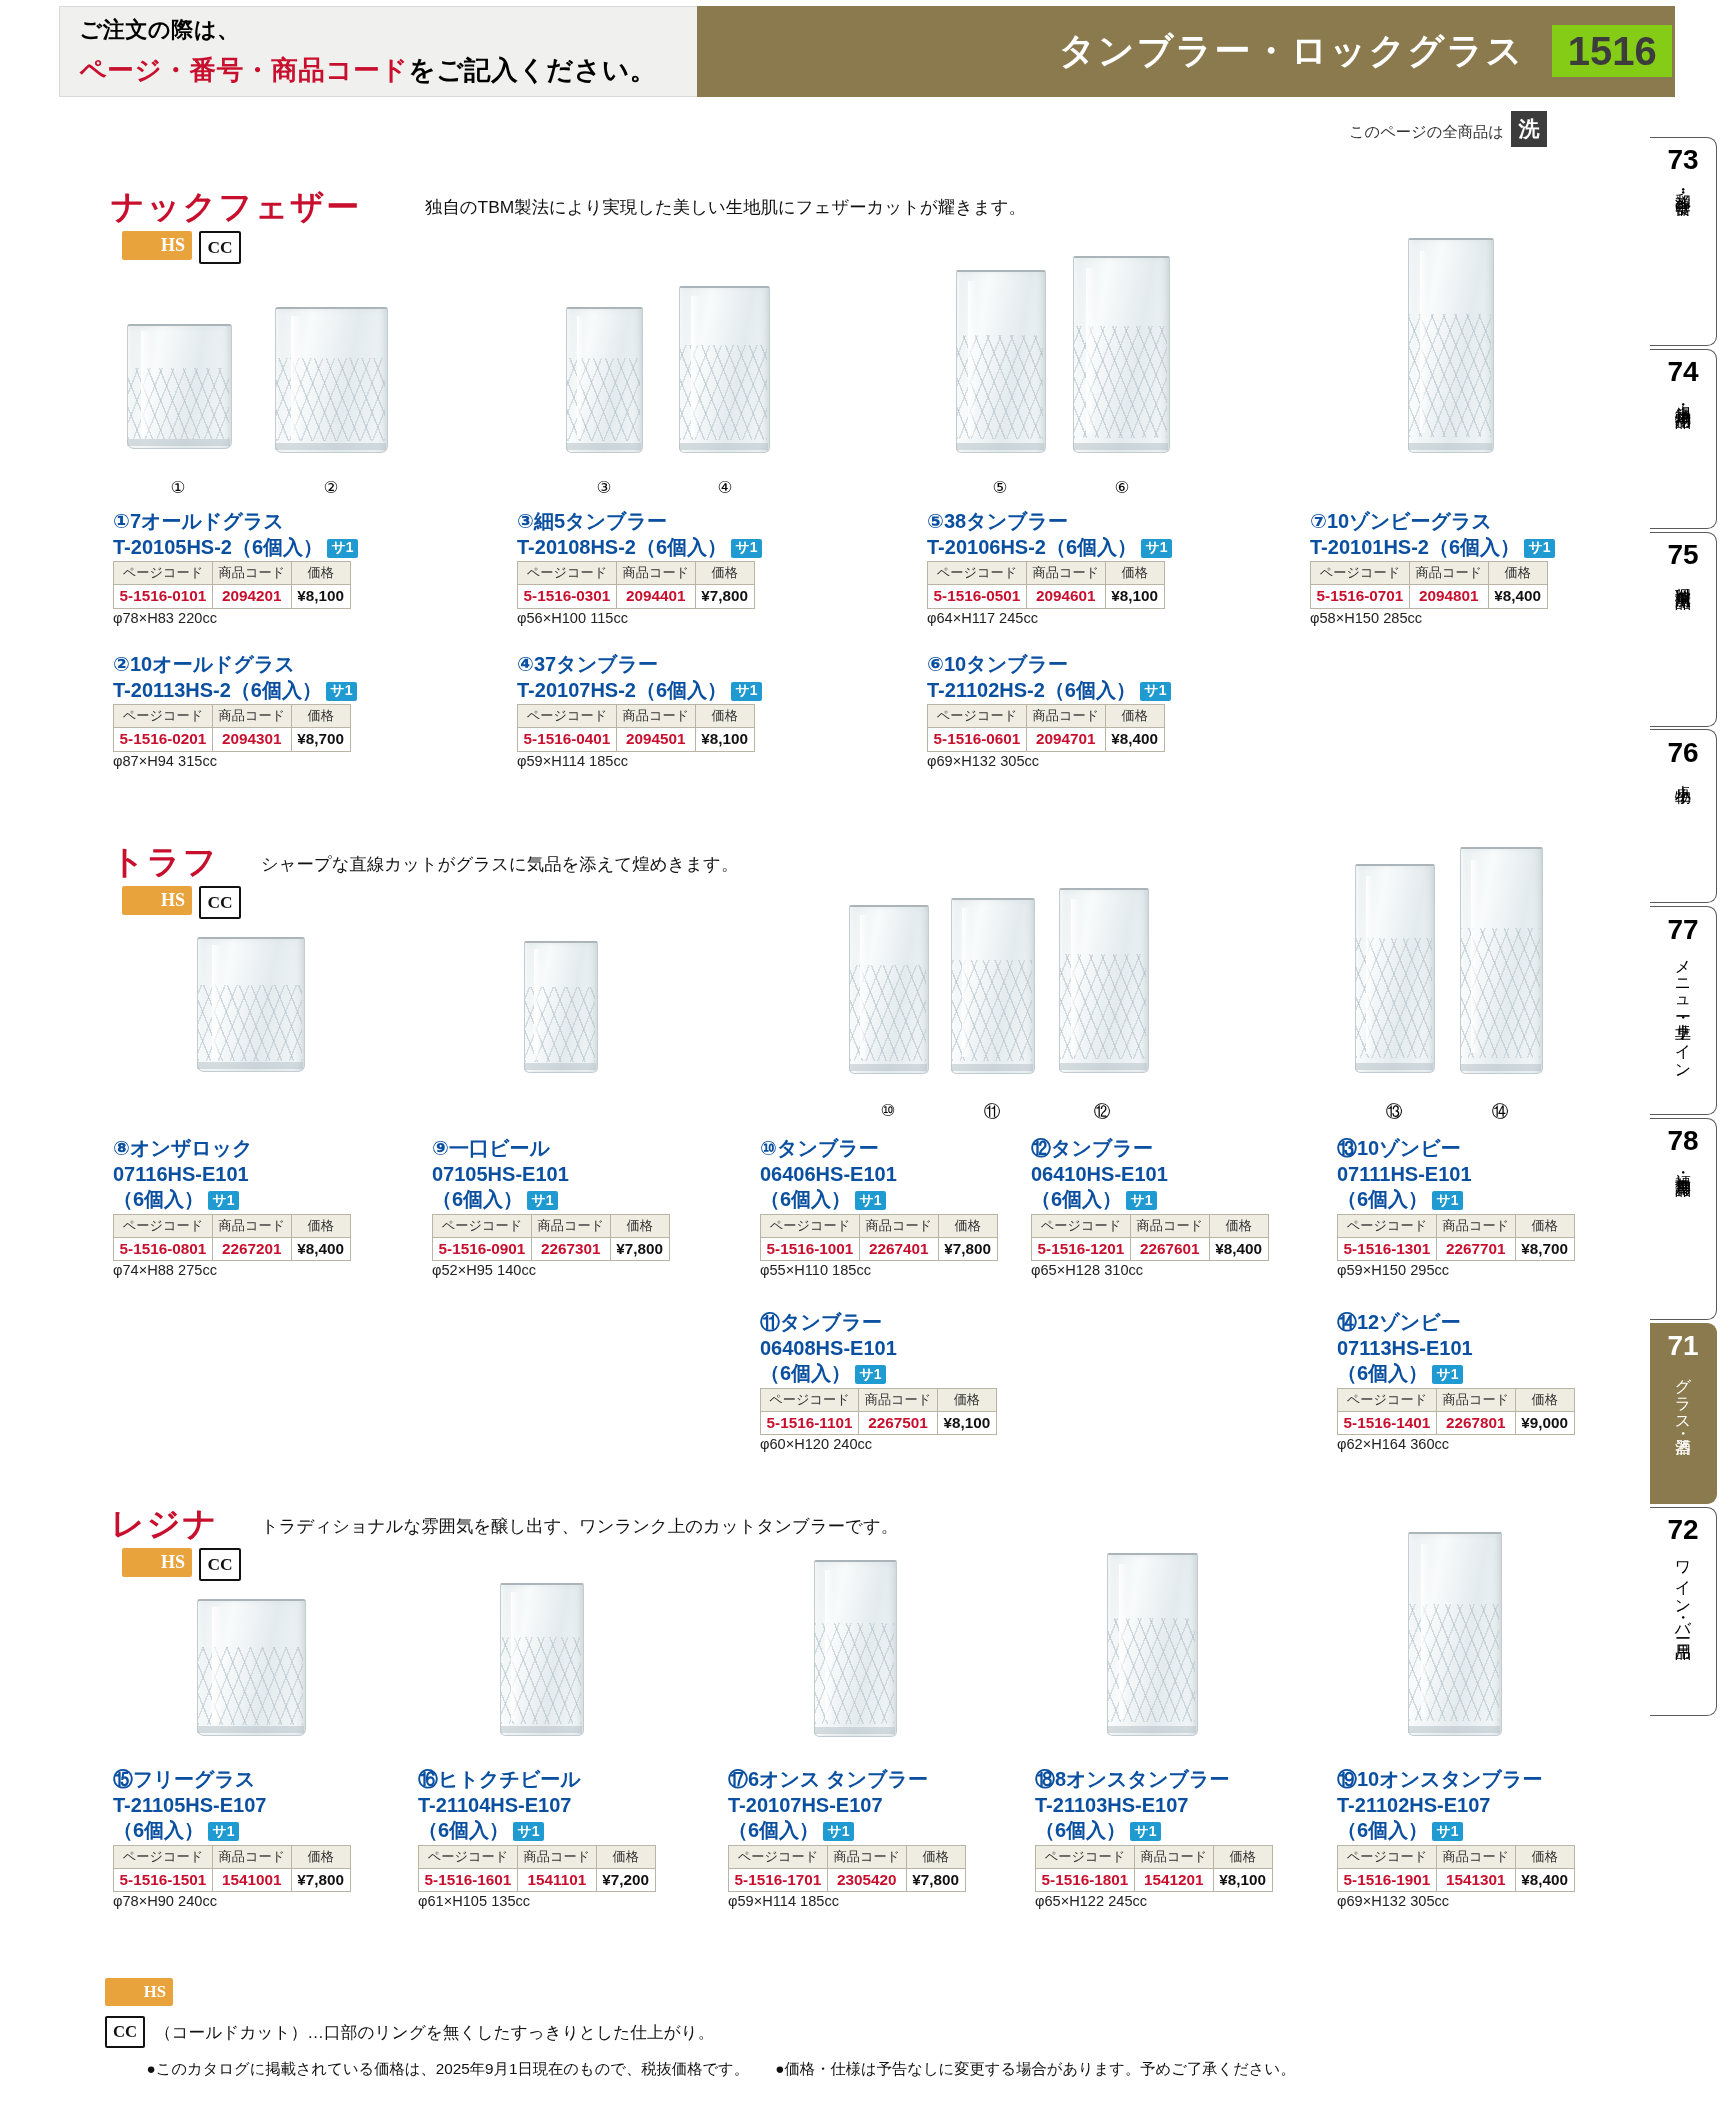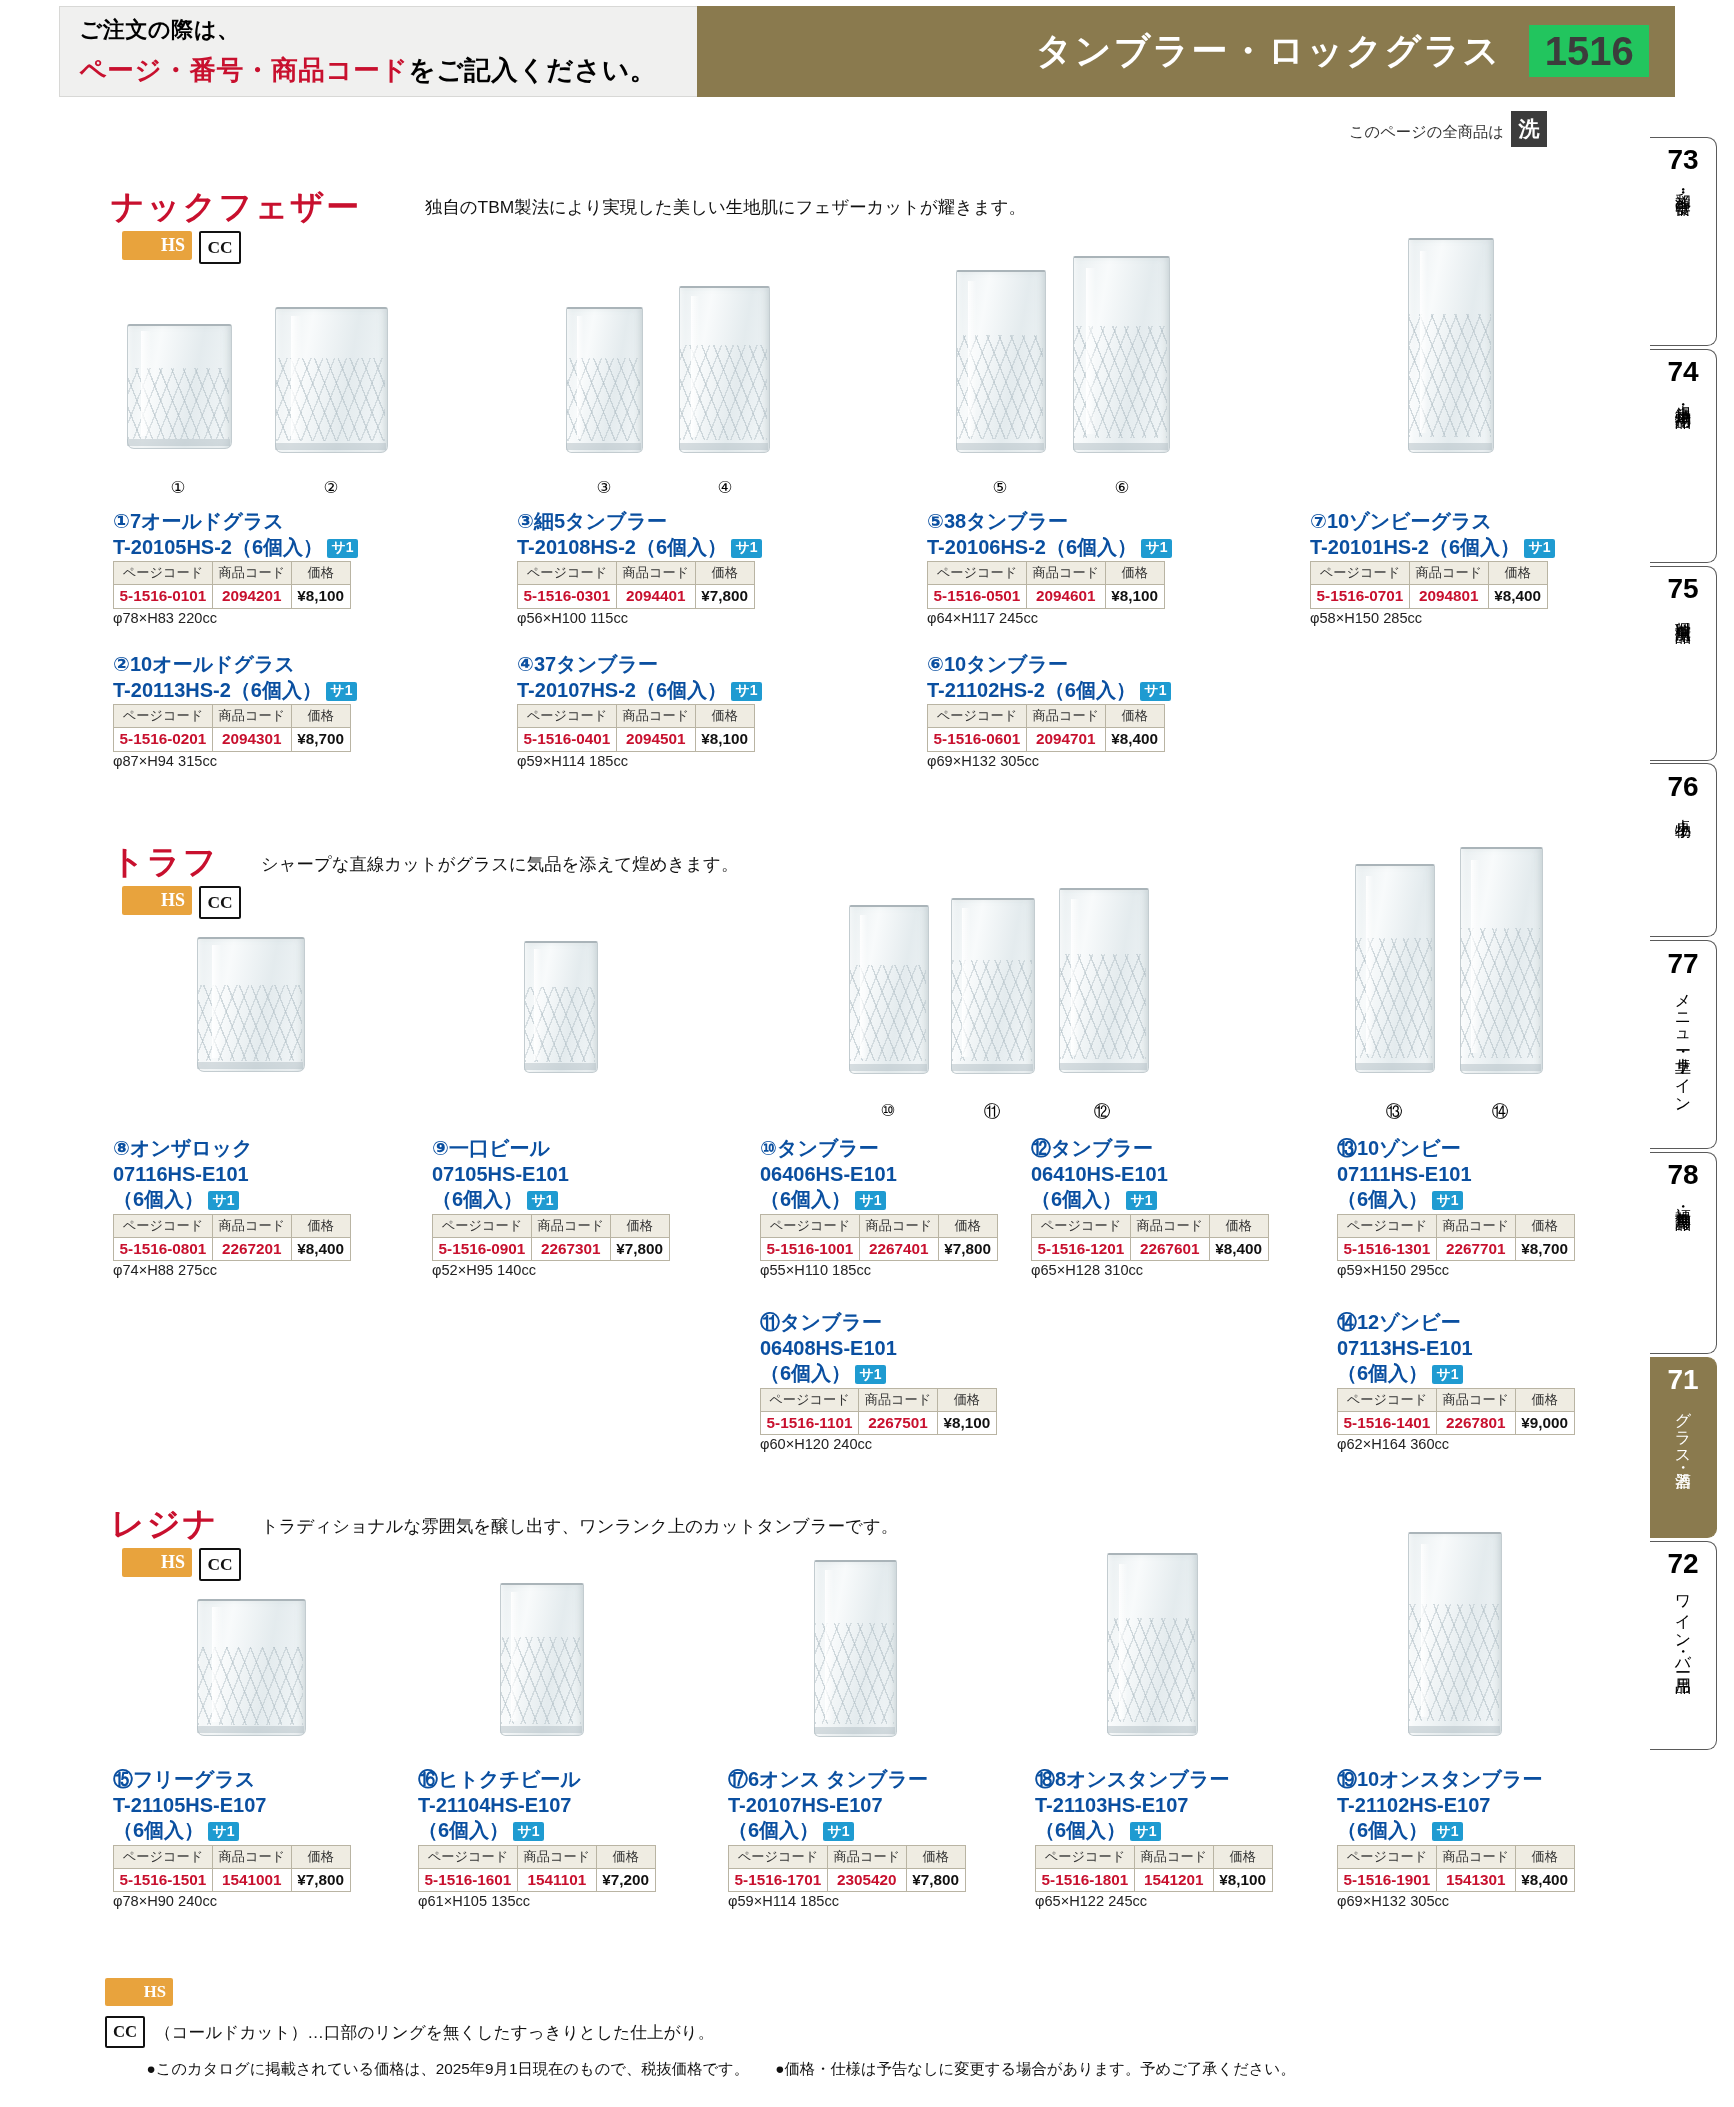--- a/index.html
+++ b/index.html
@@ -22,22 +22,22 @@
   .hdr-left .l1{font-size:22px;font-weight:bold;letter-spacing:0.7px;margin-bottom:7px;}
   .hdr-left .l2{font-size:26.5px;font-weight:bold;letter-spacing:0.7px;}
   .hdr-left .l2 .red{color:#c8102e;}
   .hdr-right{
     position:absolute;left:697px;top:5.6px;width:978px;height:91px;
     background:#8a7a4e;
     display:flex;align-items:center;justify-content:flex-end;
   }
   .hdr-right .title{color:#fff;font-size:36px;font-weight:bold;letter-spacing:2.1px;margin-right:28px;}
   .hdr-right .pageno{
-    background:#22c55e;color:#3c3c3c;font-size:40px;font-weight:bold;
-    padding:2.8px 15.3px;margin-right:26px;line-height:1.15;
+    background:#84cc16;color:#3c3c3c;font-size:40px;font-weight:bold;
+    padding:2.8px 15.3px;margin-right:3px;line-height:1.15;
   }
   .wash-note{
     position:absolute;right:230px;top:122px;font-size:15.3px;color:#333;
   }
   .wash-icon{
     position:absolute;right:187px;top:111px;width:36px;height:36px;background:#3c3c3c;color:#fff;
     font-size:21px;font-weight:bold;display:flex;align-items:center;justify-content:center;
   }
   
   .tabs{position:absolute;top:137px;right:14px;width:70px;}
@@ -132,21 +132,21 @@
   </div>
 </div>
 <div class="wash-note">このページの全商品は</div>
 <div class="wash-icon">洗</div>
 
 <div class="tabs">
   <div class="tab" style="height:209px">
     <div class="num">73</div>
     <div class="txt">和・洋・中食器</div>
   </div>
-  <div class="tab" style="height:214px">
+  <div class="tab" style="height:180px">
     <div class="num">74</div>
     <div class="txt">卓上鍋・焼物用品</div>
   </div>
   <div class="tab" style="height:195px">
     <div class="num">75</div>
     <div class="txt">料理演出用品</div>
   </div>
   <div class="tab" style="height:174px">
     <div class="num">76</div>
     <div class="txt">卓上小物</div>

